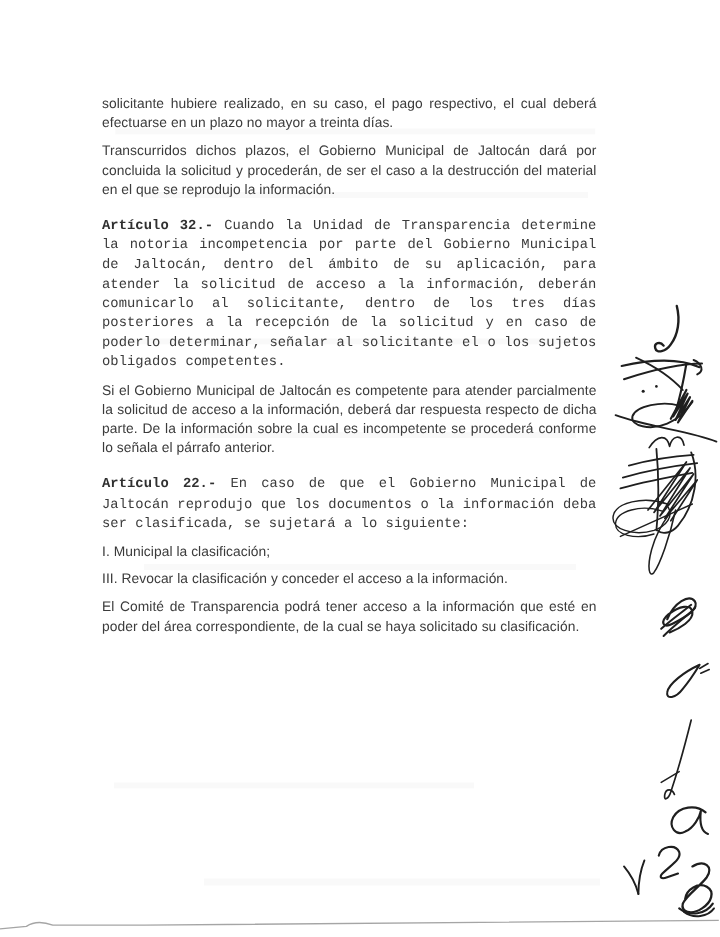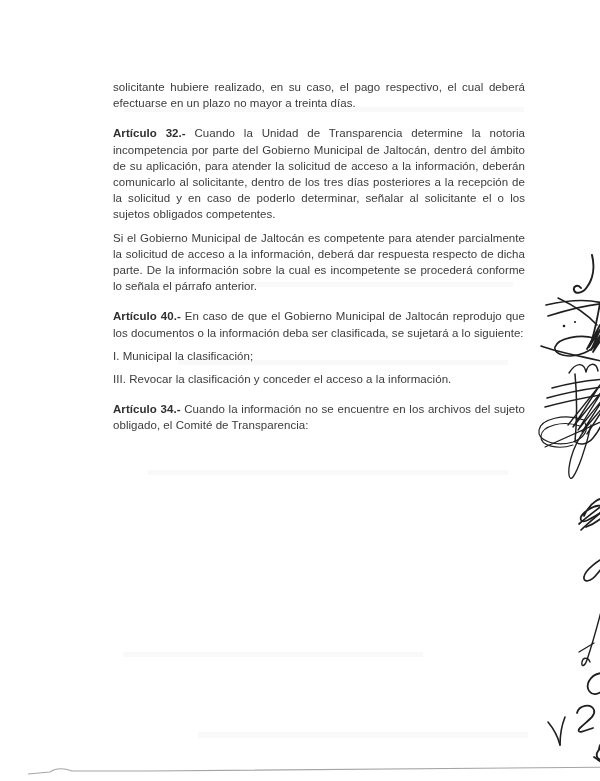--- a/index.html
+++ b/index.html
@@ -1,28 +1,28 @@
 <!DOCTYPE html>
 <html><head>
 <meta charset="utf-8">
 <style>
   html,body{margin:0;padding:0;}
   body{
     width:600px;height:781px;background:#ffffff;position:relative;overflow:hidden;
     font-family:"Liberation Sans",sans-serif;
   }
-  .page{position:absolute;inset:0;background:#ffffff;margin-left:28px;}
+  .page{position:absolute;inset:0;background:#ffffff;}
   .doc{
     position:absolute;left:85px;top:79px;width:412px;
     color:#3b3b3b;font-size:11.5px;line-height:16.2px;
     text-align:justify;text-justify:inter-word;hyphens:none;
     letter-spacing:.05px;
   }
   .doc p{margin:0 0 7px 0;}
-  .doc p.article{margin-top:14px;}
+  .doc p.article{margin-top:14px;font-family:Liberation Mono, monospace;}
   .doc strong{font-weight:bold;color:#303030;}
   .scanband{position:absolute;background:rgba(110,110,110,.045);pointer-events:none;}
   .sig-layer{position:absolute;left:0;top:0;pointer-events:none;}
   .sig-layer path{fill:none;stroke:#1f1f1f;stroke-linecap:round;stroke-linejoin:round;}
   .bottom-edge{position:absolute;left:0;top:762px;}
 </style>
 </head>
 <body>
 
 <div class="page">
@@ -30,26 +30,27 @@
   <div class="scanband" style="left:96px;top:107px;width:400px;height:5px"></div>
   <div class="scanband" style="left:120px;top:160px;width:370px;height:5px"></div>
   <div class="scanband" style="left:90px;top:282px;width:395px;height:5px"></div>
   <div class="scanband" style="left:150px;top:360px;width:330px;height:5px"></div>
   <div class="scanband" style="left:120px;top:470px;width:360px;height:5px"></div>
   <div class="scanband" style="left:95px;top:652px;width:300px;height:5px"></div>
   <div class="scanband" style="left:170px;top:732px;width:330px;height:6px"></div>
 
   <div class="doc">
     <p><span>solicitante hubiere realizado, en su caso, el pago respectivo, el cual deberá efectuarse en un plazo no mayor a treinta días.</span></p>
+    <p><span>Transcurridos dichos plazos, el Gobierno Municipal de Jaltocán dará por concluida la solicitud y procederán, de ser el caso a la destrucción del material en el que se reprodujo la información.</span></p>
     <p class="article"><strong>Artículo 32.-</strong><span> Cuando la Unidad de Transparencia determine la notoria incompetencia por parte del Gobierno Municipal de Jaltocán, dentro del ámbito de su aplicación, para atender la solicitud de acceso a la información, deberán comunicarlo al solicitante, dentro de los tres días posteriores a la recepción de la solicitud y en caso de poderlo determinar, señalar al solicitante el o los sujetos obligados competentes.</span></p>
     <p><span>Si el Gobierno Municipal de Jaltocán es competente para atender parcialmente la solicitud de acceso a la información, deberá dar respuesta respecto de dicha parte. De la información sobre la cual es incompetente se procederá conforme lo señala el párrafo anterior.</span></p>
-    <p class="article"><strong>Artículo 40.-</strong><span> En caso de que el Gobierno Municipal de Jaltocán reprodujo que los documentos o la información deba ser clasificada, se sujetará a lo siguiente:</span></p>
+    <p class="article"><strong>Artículo 22.-</strong><span> En caso de que el Gobierno Municipal de Jaltocán reprodujo que los documentos o la información deba ser clasificada, se sujetará a lo siguiente:</span></p>
     <p><span>I. Municipal la clasificación;</span></p>
     <p><span>III. Revocar la clasificación y conceder el acceso a la información.</span></p>
-    <p class="article"><strong>Artículo 34.-</strong><span> Cuando la información no se encuentre en los archivos del sujeto obligado, el Comité de Transparencia:</span></p>
+    <p><span>El Comité de Transparencia podrá tener acceso a la información que esté en poder del área correspondiente, de la cual se haya solicitado su clasificación.</span></p>
   </div>
 
   <svg class="sig-layer" width="600" height="781" viewBox="0 0 600 781">
 
     <g>
       <path d="M564,255 C567,267 565,279 559,287 C555,293 547,295 546,290 C545,286 550,284 553,288" stroke-width="2"></path>
     </g>
 
     <g>
       <path d="M518,305 C540,300 565,298 583,306" stroke-width="1.7"></path>

